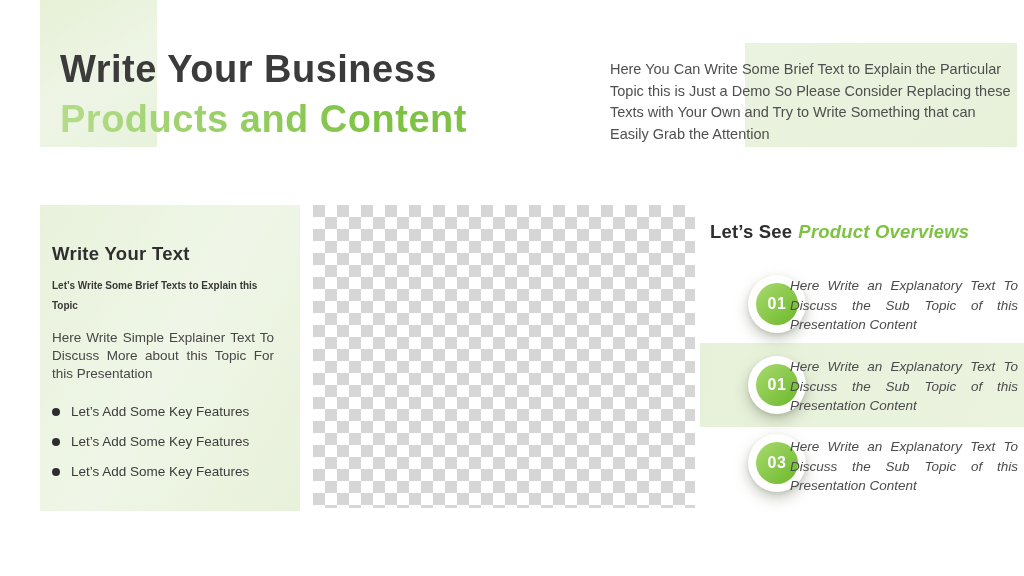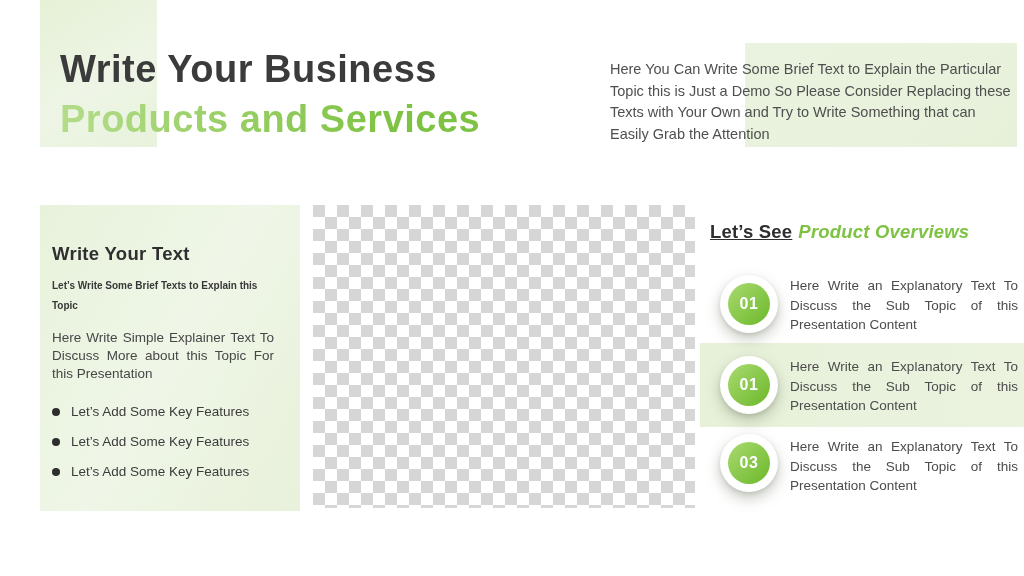--- a/index.html
+++ b/index.html
@@ -37,50 +37,50 @@
   .dot{width:8px;height:8px;border-radius:50%;background:#2d2d2d;margin-right:11px;flex:0 0 auto;}
 
   
   .checkerboard{position:absolute;left:313px;top:205px;width:382px;height:303px;
     background:conic-gradient(#ffffff 0 25%,var(--checker-gray,#d6d6d6) 0 50%,#ffffff 0 75%,var(--checker-gray,#d6d6d6) 0);
     background-size:24px 24px;}
 
   
   .ov-heading{position:absolute;left:710px;top:221px;font-size:18.5px;font-weight:bold;
     letter-spacing:.2px;white-space:nowrap;}
-  .ov-dark{color:#2e2e2e;margin-right:6px;text-decoration:underline;}
+  .ov-dark{color:#2e2e2e;margin-right:6px;}
   .ov-green{color:var(--accent-green,#7dc242);font-style:italic;}
 
   .ov-strip{position:absolute;left:700px;top:343px;width:324px;height:84px;
     background:linear-gradient(100deg,#e7f1d9 0%,#ebf3df 100%);}
 
-  .ov-circle{position:absolute;left:720px;width:58px;height:58px;border-radius:50%;background:#ffffff;
+  .ov-circle{position:absolute;left:748px;width:58px;height:58px;border-radius:50%;background:#ffffff;
     box-shadow:0 6px 14px rgba(105,115,90,.38),0 2px 4px rgba(0,0,0,.10);
     display:flex;align-items:center;justify-content:center;}
   .ov-circle-inner{width:42px;height:42px;border-radius:50%;
     background:linear-gradient(135deg,var(--circle-green-start,#a9da70) 0%,var(--circle-green-end,#6cb82a) 100%);
     color:#ffffff;font-size:16px;font-weight:bold;letter-spacing:.5px;
     display:flex;align-items:center;justify-content:center;}
   .c1{top:275px;} .c2{top:356px;} .c3{top:434px;}
 
   .ov-text{position:absolute;left:790px;width:228px;margin:0;
-    font-size:13.5px;line-height:19.5px;color:#4c4c4c;text-align:justify;}
+    font-size:13.5px;line-height:19.5px;color:#4c4c4c;text-align:justify;font-style:italic;}
   .t1{top:276px;} .t2{top:357px;} .t3{top:437px;}
 </style>
 </head>
 <body>
 
 <div class="slide">
 
   <div class="deco deco-tl"></div>
   <div class="deco deco-tr"></div>
 
   <div class="title">
     <div class="title-line1">Write Your Business</div>
-    <div class="title-line2">Products and Services</div>
+    <div class="title-line2">Products and Content</div>
   </div>
 
   <p class="intro">Here You Can Write Some Brief Text to Explain the Particular Topic this is Just a Demo So Please Consider Replacing these Texts with Your Own and Try to Write Something that can Easily Grab the Attention</p>
 
   <div class="left-panel">
     <div class="lp-heading">Write Your Text</div>
     <div class="lp-subheading">Let’s Write Some Brief Texts to Explain this Topic</div>
     <p class="lp-paragraph">Here Write Simple Explainer Text To Discuss More about this Topic For this Presentation</p>
     <ul class="lp-bullets">
       <li>

